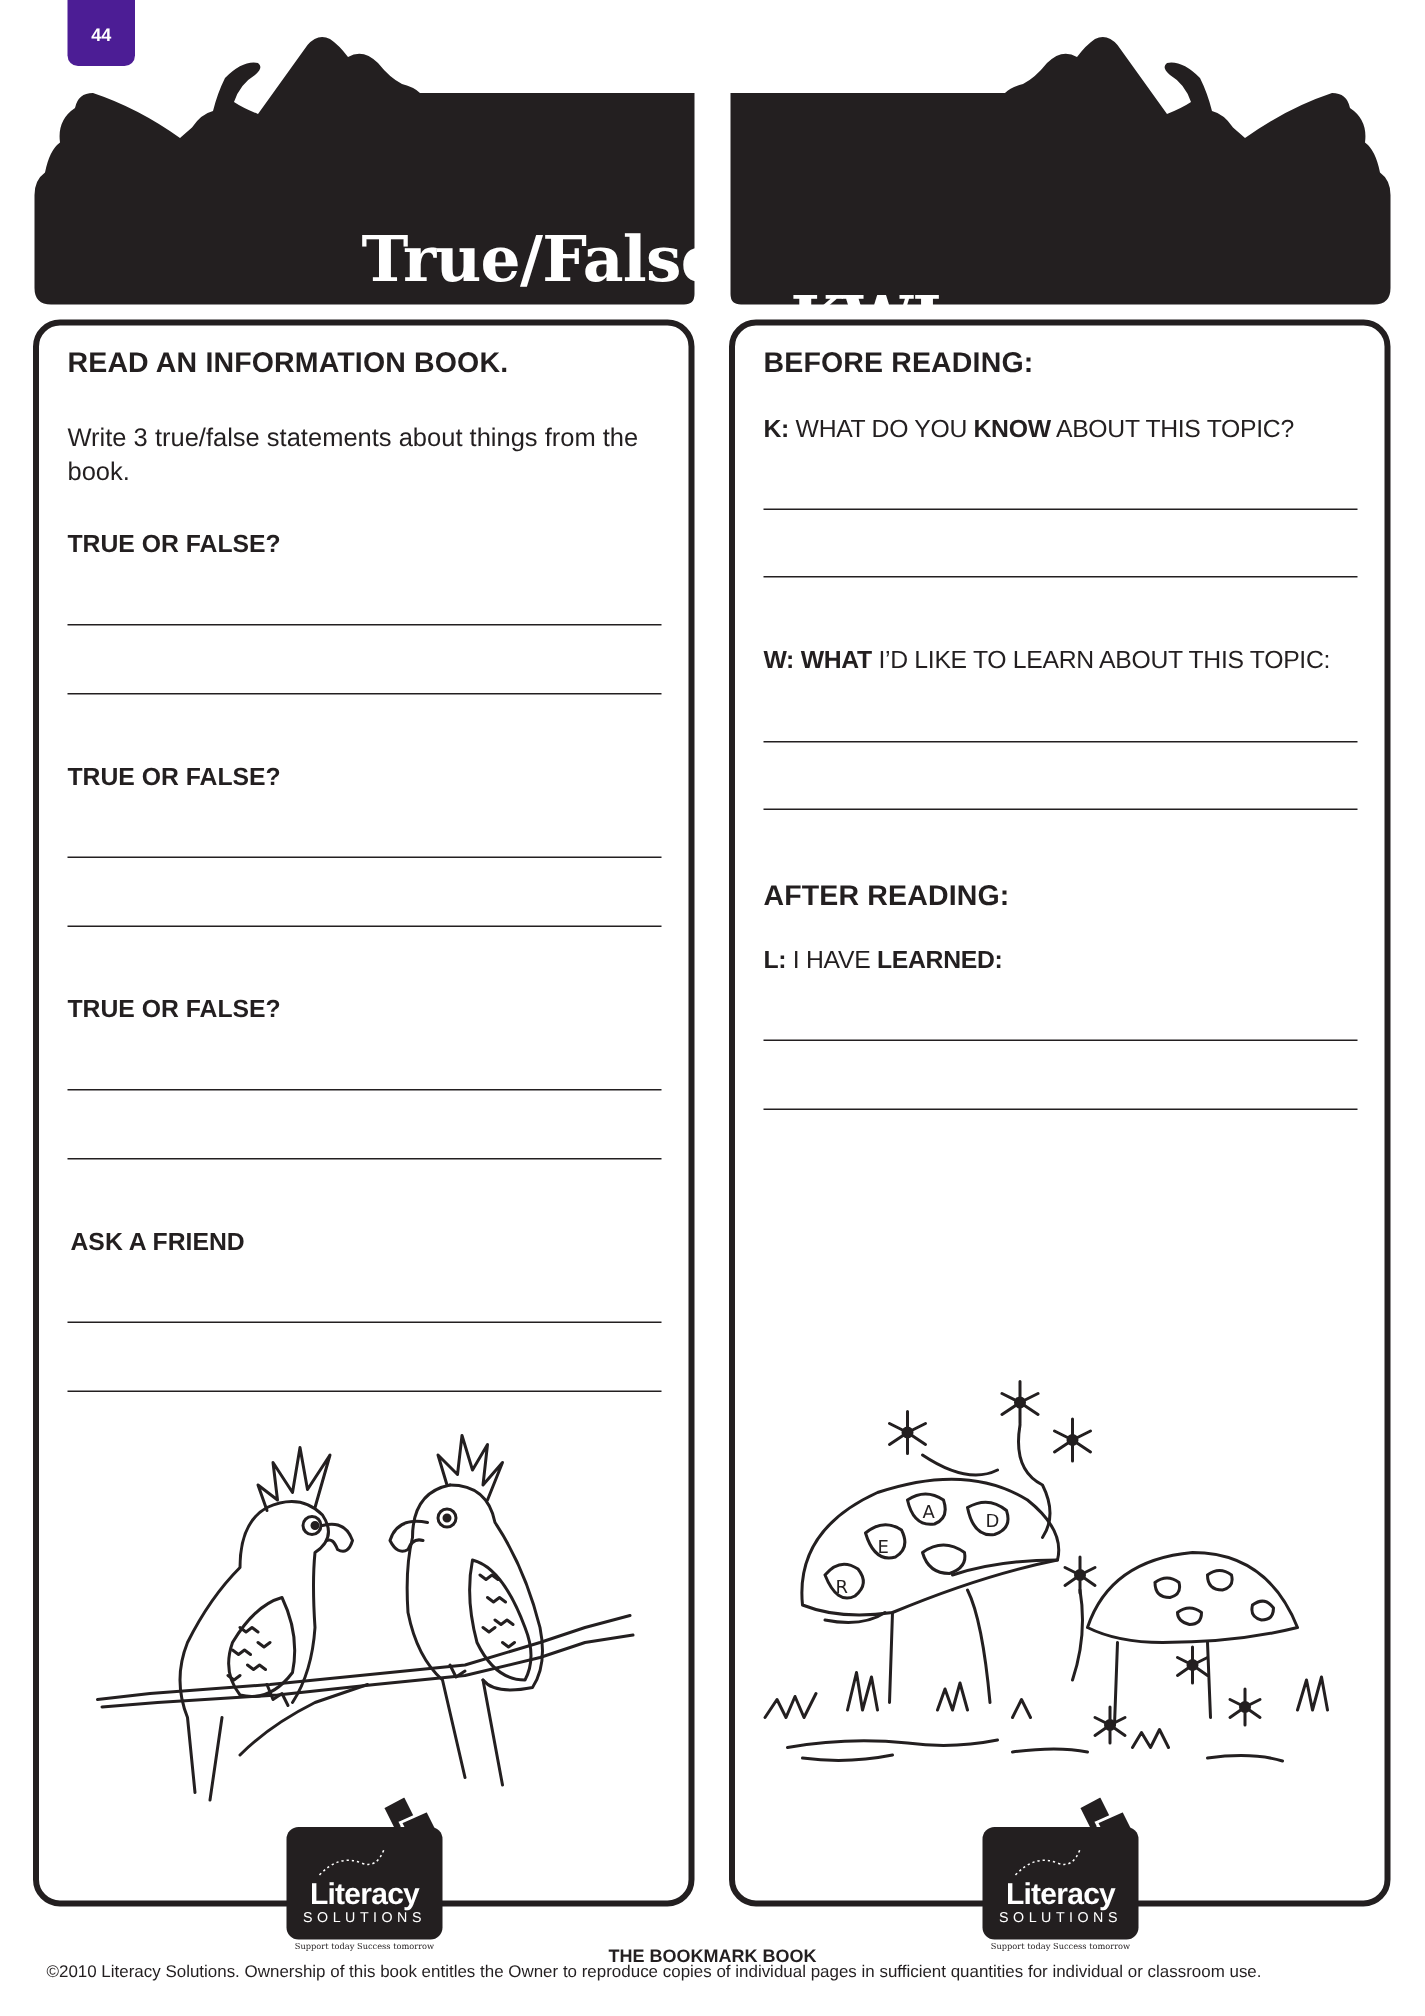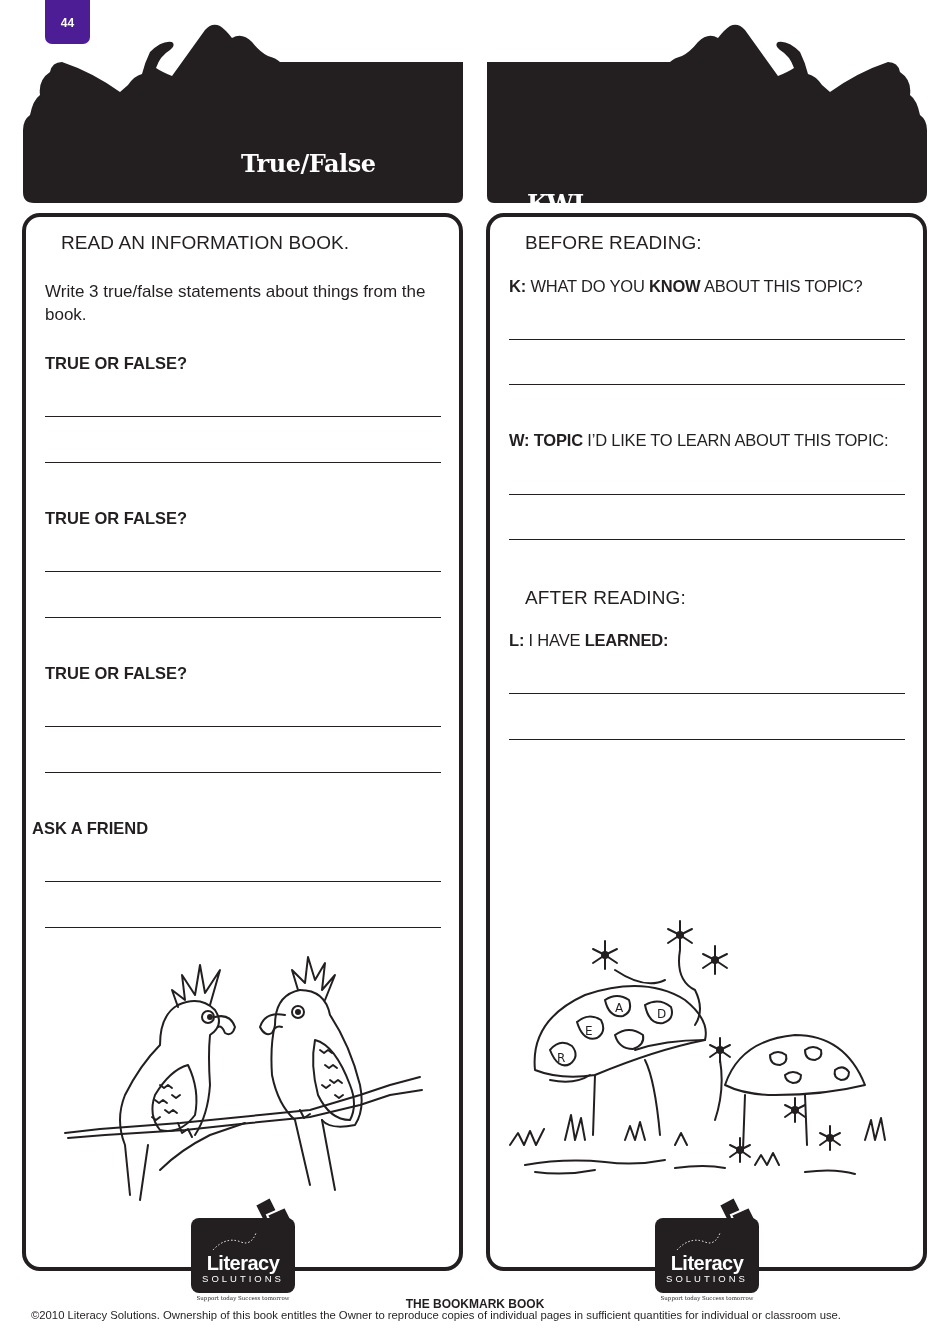--- a/index.html
+++ b/index.html
@@ -9,32 +9,32 @@
   .page-tab {
     position: absolute; left: 45px; top: 0; width: 45px; height: 44px;
     background: #4c1d95; border-radius: 0 0 7px 7px;
     color: #fff; font-size: 12px; font-weight: bold; text-align: center; line-height: 46px;
   }
 
   .header-svg { position: absolute; top: 0; }
   .header-title {
     position: absolute; color: #ffffff;
     font-family: "DejaVu Serif", "Liberation Serif", serif; font-weight: bold;
-    font-size: 24px; letter-spacing: -0.5px; line-height: 1;
+    font-size: 42px; letter-spacing: -0.5px; line-height: 1;
   }
 
   .panel {
     position: absolute; top: 213px; width: 441px; height: 1058px;
     border: 4px solid #231f20; border-radius: 18px; background: #fff;
   }
   .panel-left { left: 22px; }
   .panel-right { left: 486px; }
 
   .abs { position: absolute; }
-  .h-main { font-weight: normal; font-size: 19px; letter-spacing: 0.1px; white-space: nowrap; margin-left: 16px; }
+  .h-main { font-weight: bold; font-size: 19px; letter-spacing: 0.1px; white-space: nowrap; }
   .h-sub { font-weight: bold; font-size: 16.5px; white-space: nowrap; }
   .body-text { font-size: 17px; line-height: 23px; color: #231f20; }
   .prompt { font-size: 16.5px; white-space: nowrap; letter-spacing: -0.2px; }
   .prompt b { font-weight: bold; }
   .write-line { position: absolute; height: 0; border-top: 1.5px solid #231f20; }
 
   .logo {
     position: absolute; width: 104px; height: 75px; background: #231f20; border-radius: 8px;
     top: 1218px; color: #fff; text-align: center; padding-left: 36px;
   }
@@ -81,21 +81,21 @@
 <div class="write-line" style="left:45px; top:462px; width:396px;"></div>
 
 <div class="abs h-sub" style="left:45px; top:509px;">TRUE OR FALSE?</div>
 <div class="write-line" style="left:45px; top:571px; width:396px;"></div>
 <div class="write-line" style="left:45px; top:617px; width:396px;"></div>
 
 <div class="abs h-sub" style="left:45px; top:664px;">TRUE OR FALSE?</div>
 <div class="write-line" style="left:45px; top:726px; width:396px;"></div>
 <div class="write-line" style="left:45px; top:772px; width:396px;"></div>
 
-<div class="abs h-sub" style="left:32px; top:819px;">ASK A FRIEND</div>
+<div class="abs h-sub" style="left:47px; top:819px;">ASK A FRIEND</div>
 <div class="write-line" style="left:45px; top:881px; width:396px;"></div>
 <div class="write-line" style="left:45px; top:927px; width:396px;"></div>
 
 <svg class="illustration" style="left:60px; top:945px;" width="370" height="260" viewBox="0 0 370 260" fill="none" stroke="#231f20" stroke-width="2" stroke-linecap="round" stroke-linejoin="round">
 
   <path d="M5 188 L40 184 L120 178 L200 170 L250 165 L300 150 L330 140 L360 132"></path>
   <path d="M8 193 L45 190 L125 185 L190 178 L250 172 L300 160 L330 150 L362 145"></path>
   <path d="M100 225 Q120 205 150 190 L185 178"></path>
 
   <path d="M118 60 Q100 70 100 100 Q80 120 65 150 Q55 175 65 200 L70 250 M88 200 L80 255"></path>
@@ -130,21 +130,21 @@
   <b>K:</b>
   <span>WHAT DO YOU</span>
   <b>KNOW</b>
   <span>ABOUT THIS TOPIC?</span>
 </div>
 <div class="write-line" style="left:509px; top:339px; width:396px;"></div>
 <div class="write-line" style="left:509px; top:384px; width:396px;"></div>
 
 <div class="abs prompt" style="left:509px; top:431px;">
   <b>W:</b>
-  <b>TOPIC</b>
+  <b>WHAT</b>
   <span>I’D LIKE TO LEARN ABOUT THIS TOPIC:</span>
 </div>
 <div class="write-line" style="left:509px; top:494px; width:396px;"></div>
 <div class="write-line" style="left:509px; top:539px; width:396px;"></div>
 
 <div class="abs h-main" style="left:509px; top:587px;">AFTER READING:</div>
 
 <div class="abs prompt" style="left:509px; top:631px;">
   <b>L:</b>
   <span>I HAVE</span>

